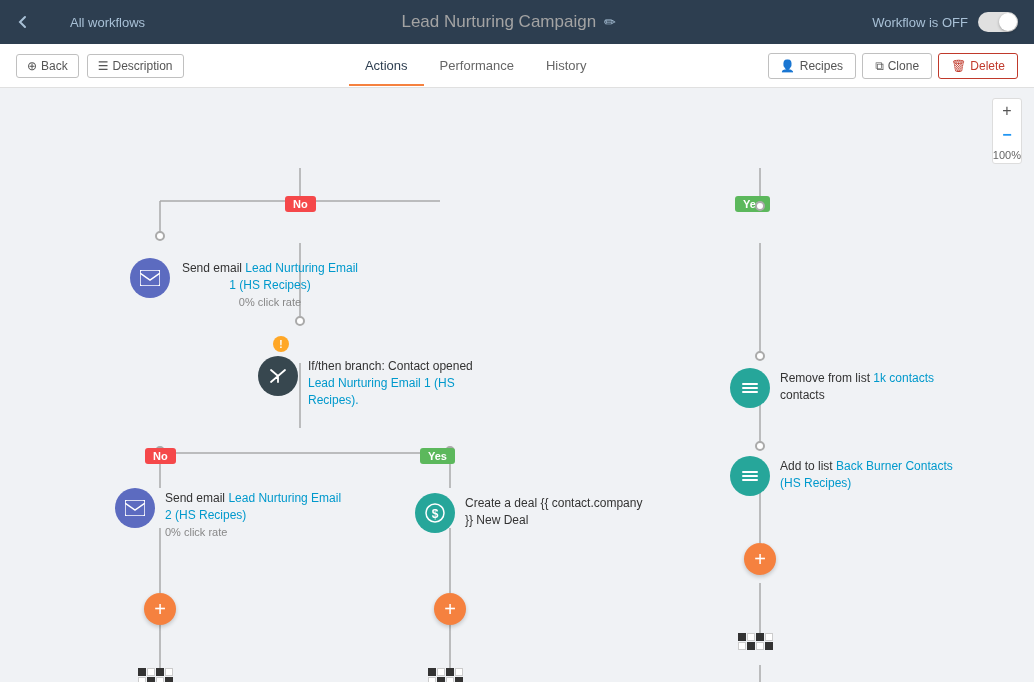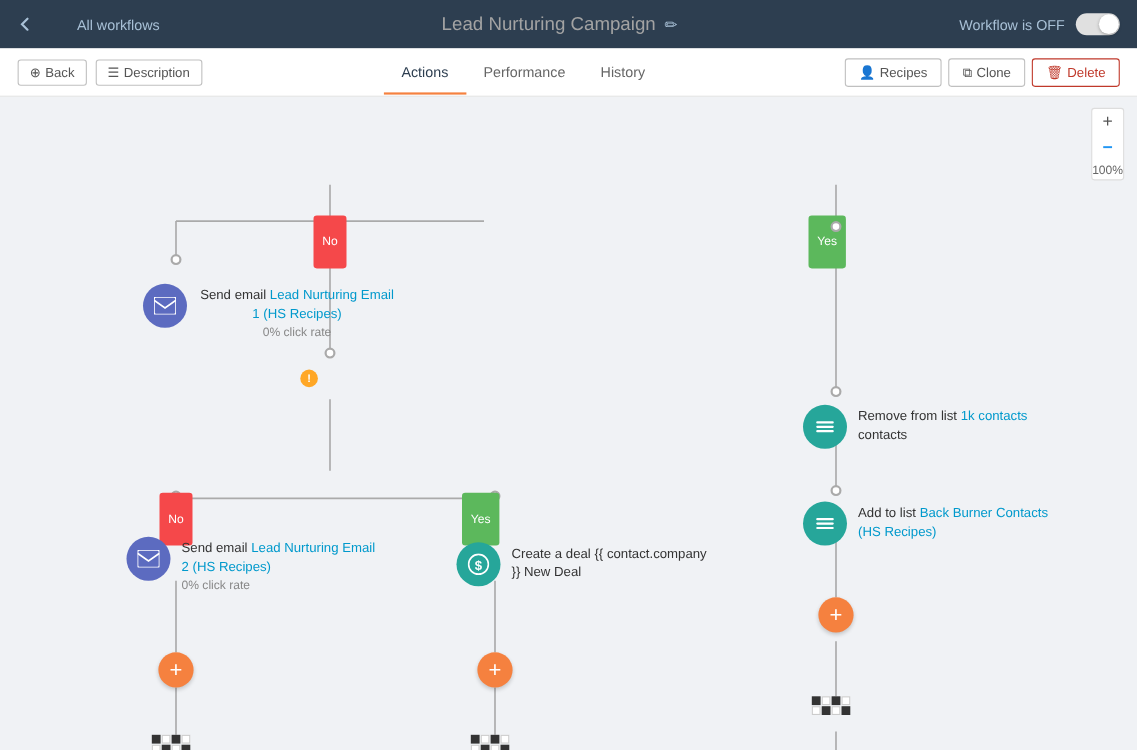--- a/index.html
+++ b/index.html
@@ -103,24 +103,24 @@
       flex-shrink: 0; color: white; font-size: 16px;
     }
     .node-content { padding-top: 2px; }
     .node-title { font-size: 12px; color: #333; line-height: 1.4; max-width: 180px; }
     .node-link { color: #0099cc; text-decoration: none; }
     .node-meta { font-size: 11px; color: #888; margin-top: 2px; }
 
     
     .branch-label {
       position: absolute;
-      padding: 18px 8px;
+      padding: 2px 8px;
       border-radius: 3px;
       font-size: 11px;
-      font-weight: 400;
+      font-weight: 700;
       color: white;
     }
     .branch-no { background: #f5484a; }
     .branch-yes { background: #5cb85c; }
 
     
     .add-btn {
       position: absolute;
       width: 32px; height: 32px; border-radius: 50%;
       background: #f5813f; color: white;
@@ -269,20 +269,32 @@
     <div class="node-content">
       <div class="node-title">
         <span>Send email </span><a class="node-link">Lead Nurturing Email 1 (HS Recipes)</a>
       </div>
       <div class="node-meta">0% click rate</div>
     </div>
   </div>
 
   <div style="position:absolute; left:273px; top:248px; width:16px; height:16px; background:#ffa726; border-radius:50%; display:flex; align-items:center; justify-content:center; color:white; font-size:10px; font-weight:bold;">!</div>
 
+  <div class="node" style="left:258px; top:268px;">
+    <div class="node-icon icon-branch" style="font-size:14px;">
+      <svg width="22" height="18" viewBox="0 0 22 18" fill="white">
+        <path d="M4 3 L11 9 L18 3 M11 9 L11 15 M4 15 L11 9" stroke="white" stroke-width="1.8" fill="none" stroke-linecap="round"></path>
+      </svg>
+    </div>
+    <div class="node-content">
+      <div class="node-title">
+        <span>If/then branch: Contact opened </span><a class="node-link">Lead Nurturing Email 1 (HS Recipes).</a>
+      </div>
+    </div>
+  </div>
 
   <div class="branch-label branch-no" style="left:145px; top:360px;">No</div>
   <div class="branch-label branch-yes" style="left:420px; top:360px;">Yes</div>
 
   <div class="node" style="left:115px; top:400px;">
     <div class="node-icon icon-email">
       <svg width="20" height="16" viewBox="0 0 20 16" fill="white">
           <rect x="0" y="0" width="20" height="16" rx="2" fill="none" stroke="white" stroke-width="1.5"></rect>
           <path d="M0 3l10 7 10-7" stroke="white" stroke-width="1.5" fill="none"></path>
         </svg>

